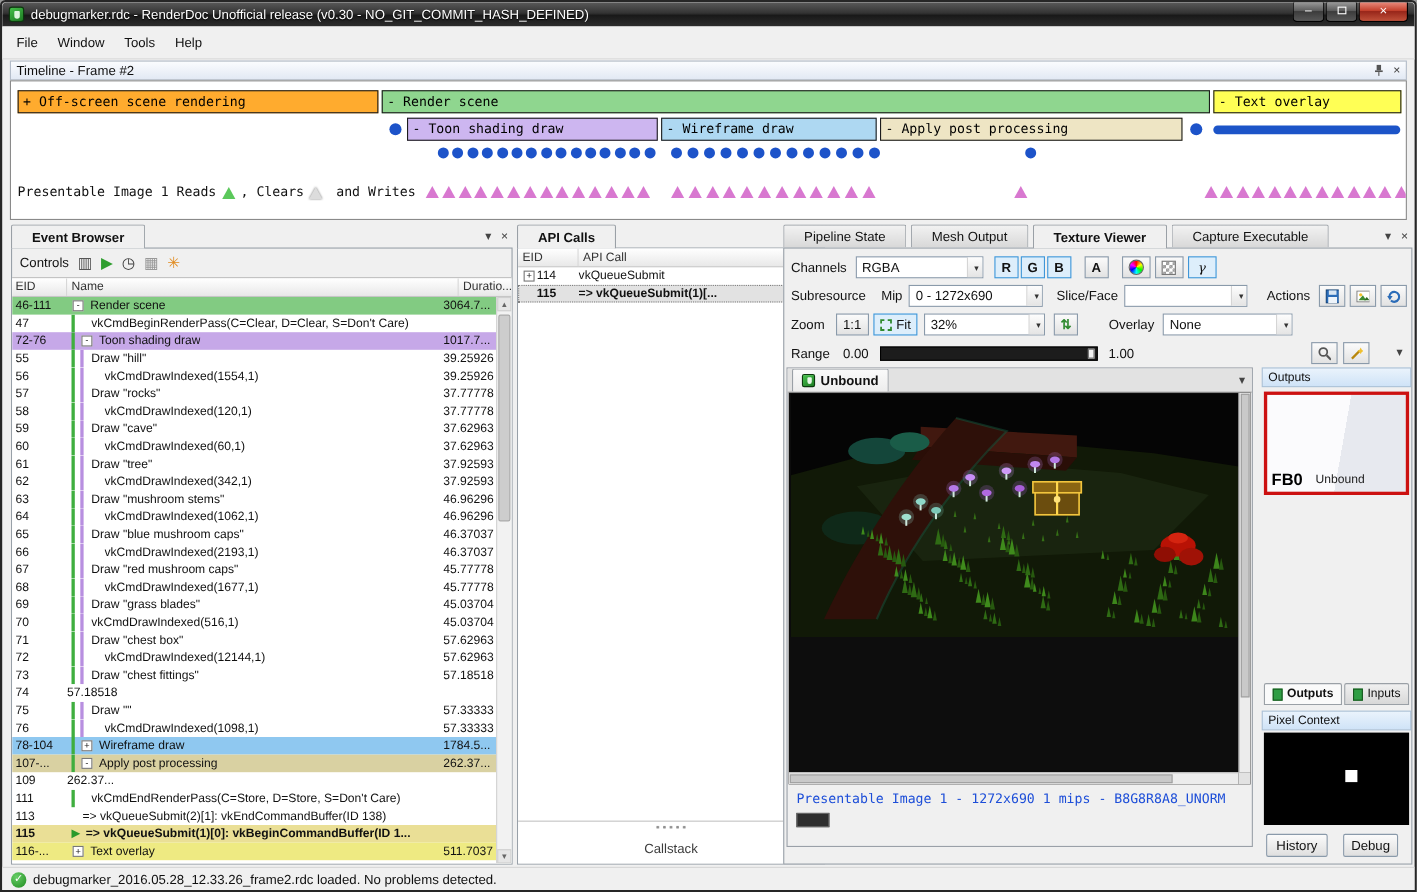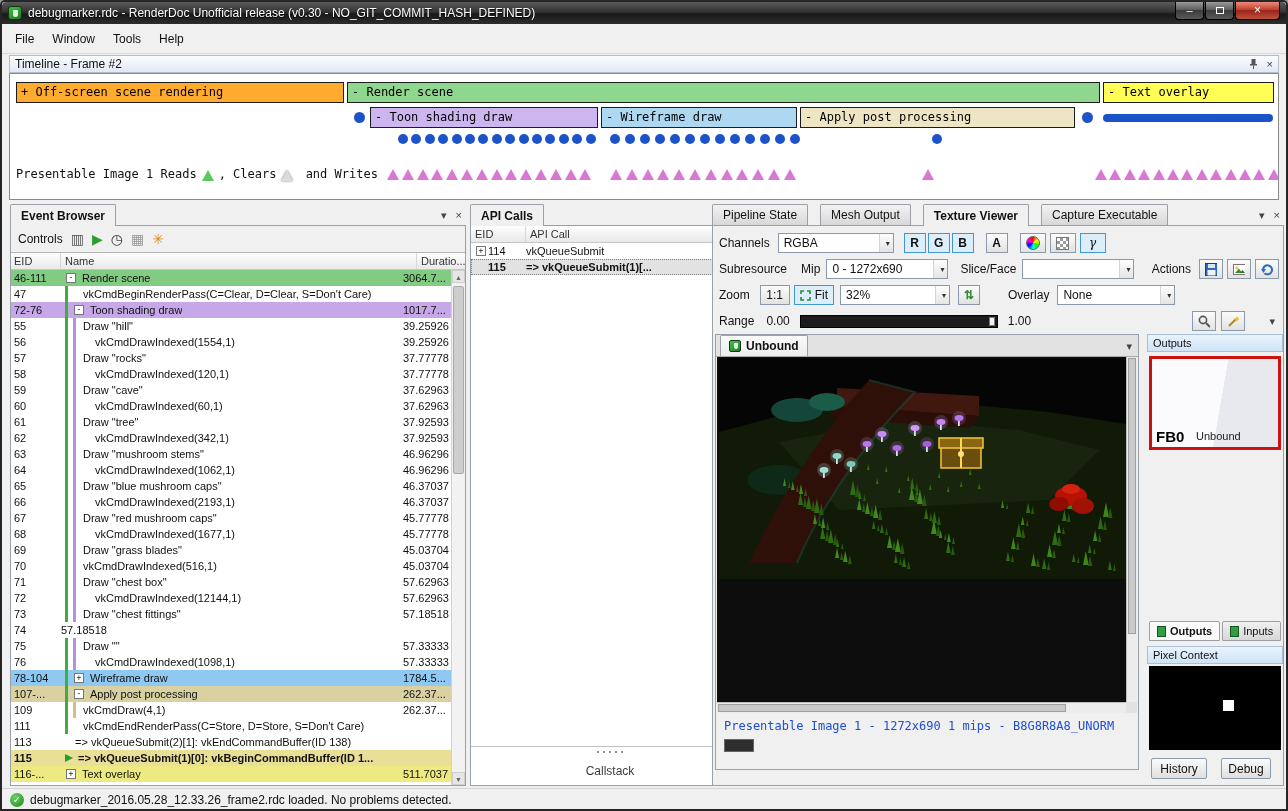--- a/index.html
+++ b/index.html
@@ -26,21 +26,21 @@
   .tl-dot{position:absolute;width:10px;height:10px;border-radius:50%;background:#1d53c9;}
   .tl-dot.big{width:11px;height:11px;}
   .tl-line{position:absolute;border-radius:4px;}
   .tl-tri{position:absolute;width:0;height:0;border-left:6px solid transparent;border-right:6px solid transparent;border-bottom:11px solid #d878d0;}
   .tl-markers{position:absolute;left:6px;top:93px;display:flex;align-items:flex-end;font:12px "DejaVu Sans Mono",monospace;white-space:pre;}
   .tri-inline{display:inline-block;width:0;height:0;border-left:6px solid transparent;border-right:6px solid transparent;border-bottom:11px solid #5bc85b;margin:0 5px;}
   .tri-inline.gray{border-bottom-color:#dcdcdc;filter:drop-shadow(0 0 1px #777);}
   
   .panel{position:absolute;top:202px;height:582px;}
   .tab-strip{height:21px;position:relative;display:flex;align-items:flex-end;}
-  .dock-tab{height:21px;padding:0 10px;display:inline-flex;align-items:center;background:linear-gradient(#f2f2f2,#d8d8d8);border:1px solid #9aa0a6;border-bottom:none;border-radius:2px 2px 0 0;margin-right:12px;font-size:12px;white-space:nowrap;}
+  .dock-tab{height:21px;padding:0 18px;display:inline-flex;align-items:center;background:linear-gradient(#f2f2f2,#d8d8d8);border:1px solid #9aa0a6;border-bottom:none;border-radius:2px 2px 0 0;margin-right:4px;font-size:12px;white-space:nowrap;}
   .dock-tab.active{background:#f0f0f0;font-weight:bold;position:relative;z-index:3;height:22px;margin-bottom:-1px;}
   .strip-btns{margin-left:auto;display:flex;gap:9px;padding:0 4px 4px 0;}
   .panel-body{position:absolute;top:21px;left:0;right:0;bottom:0;border:1px solid #98a0a8;background:#f0f0f0;z-index:2;}
   
   .ev-panel{left:8px;width:456px;}
   .ev-toolbar{position:absolute;top:0;left:0;right:0;height:26px;display:flex;align-items:center;padding:0 7px;gap:8px;}
   .tool-ic{font-size:14px;line-height:14px;cursor:default;}
   .tool-ic.dim{color:#999;}
   .ev-table{position:absolute;top:26px;left:0;right:0;bottom:0;background:#fff;border-top:1px solid #b5b5b5;overflow:hidden;}
   .ev-head{display:flex;height:17px;background:linear-gradient(#ffffff,#e8e8e8);border-bottom:1px solid #c6c6c6;font-size:11px;color:#333;}
@@ -491,25 +491,20 @@
               <div class="ev-eid">107-...</div>
               <div class="ev-name">
                 <span class="stripe" style="background: rgb(63, 174, 63);"></span>
                 <span class="exp">-</span>
                 <span class="ev-text">Apply post processing</span>
               </div>
               <div class="ev-dur">262.37...</div>
             </div>
             <div class="ev-row">
               <div class="ev-eid">109</div>
-              <div class="ev-name">
-                <span class="stripe" style="background: rgb(63, 174, 63);"></span>
-                <span class="stripe" style="background: rgb(207, 194, 126);"></span>
-                <span class="ev-text">vkCmdDraw(4,1)</span>
-              </div>
               <div class="ev-dur">262.37...</div>
             </div>
             <div class="ev-row">
               <div class="ev-eid">111</div>
               <div class="ev-name">
                 <span class="stripe" style="background: rgb(63, 174, 63);"></span>
                 <span class="ev-text" style="margin-left: 10px;">vkCmdEndRenderPass(C=Store, D=Store, S=Don't Care)</span>
               </div>
               <div class="ev-dur"></div>
             </div>

